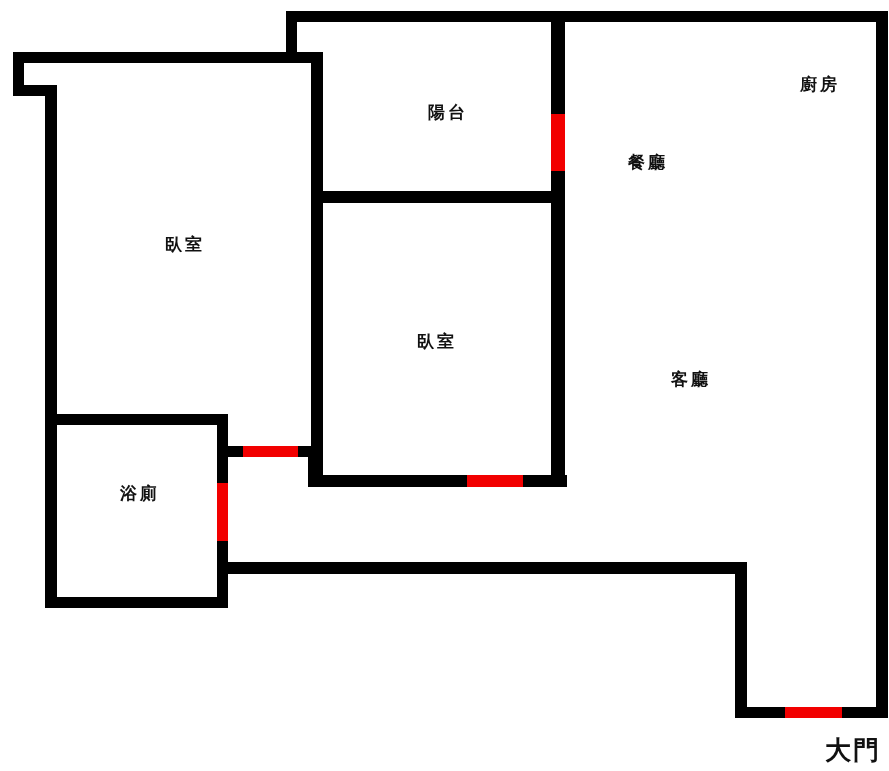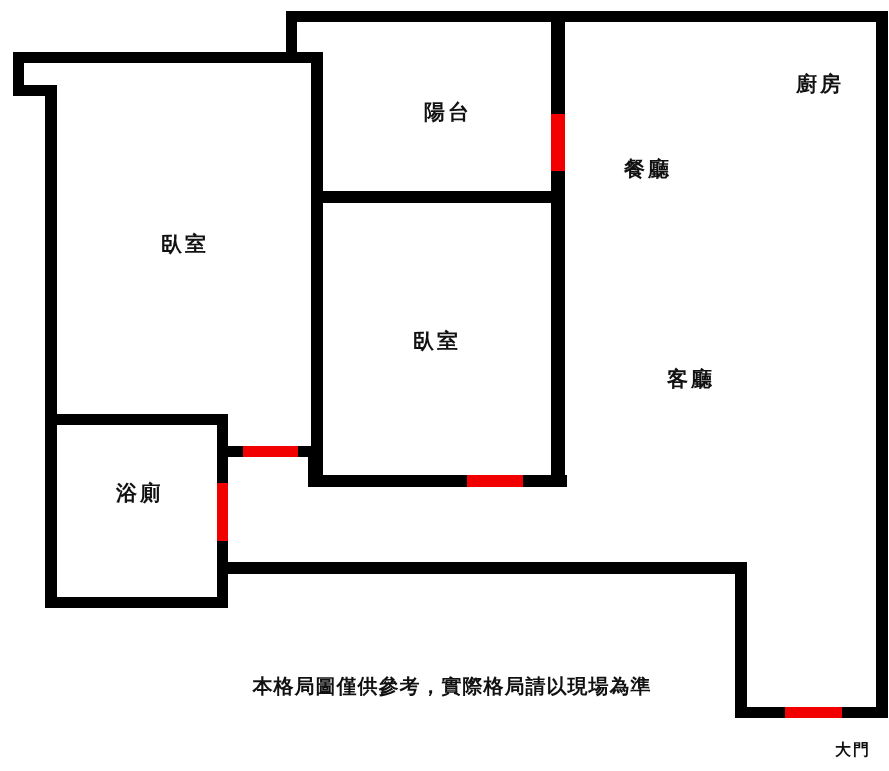--- a/index.html
+++ b/index.html
@@ -15,32 +15,32 @@
     background:var(--bg);
     overflow:hidden;
     font-family:"DejaVu Sans","Liberation Sans",sans-serif;
   }
   .wall{position:absolute;background:var(--wall);}
   .opening{position:absolute;background:var(--opening);z-index:2;}
   .room-label{
     position:absolute;
     transform:translate(-50%,-50%);
     color:var(--text);
-    font-size:21px;
+    font-size:17px;
     font-weight:700;
     letter-spacing:3px;
     white-space:nowrap;
     z-index:3;
     text-align:right;
   }
   .door-label{
     position:absolute;
     transform:translate(-50%,-50%);
     color:var(--text);
-    font-size:16px;
+    font-size:26px;
     font-weight:700;
     letter-spacing:2px;
     white-space:nowrap;
     z-index:3;
   }
   .disclaimer{
     position:absolute;
     transform:translate(-50%,-50%);
     color:var(--text);
     font-size:20px;
@@ -76,23 +76,22 @@
   <div class="wall" style="left:735px; top:707px; width:153px; height:11px;"></div>
 
   <div class="opening" style="left:551px; top:114px; width:14px; height:57px;"></div>
   <div class="opening" style="left:467px; top:475px; width:56px; height:12px;"></div>
   <div class="opening" style="left:243px; top:446px; width:55px; height:11px;"></div>
   <div class="opening" style="left:217px; top:483px; width:11px; height:58px;"></div>
   <div class="opening" style="left:785px; top:707px; width:57px; height:11px;"></div>
 
   <div class="room-label" style="left:436px; top:112px;padding-left:24px;">陽台</div>
   <div class="room-label" style="left:820px; top:84px;">廚房</div>
-  <div class="room-label" style="left:648px; top:169px;">餐廳</div>
+  <div class="room-label" style="left:648px; top:162px;">餐廳</div>
   <div class="room-label" style="left:185px; top:244px;">臥室</div>
   <div class="room-label" style="left:437px; top:341px;">臥室</div>
   <div class="room-label" style="left:691px; top:379px;">客廳</div>
   <div class="room-label" style="left:140px; top:493px;">浴廁</div>
 
   <div class="door-label" style="left:853px; top:750px;">大門</div>
 
-  <div class="disclaimer" style="left:452px; top:686px;">本格局圖僅供參考，實際格局請以現場為準</div>
 
 </div>
 
 </body></html>

